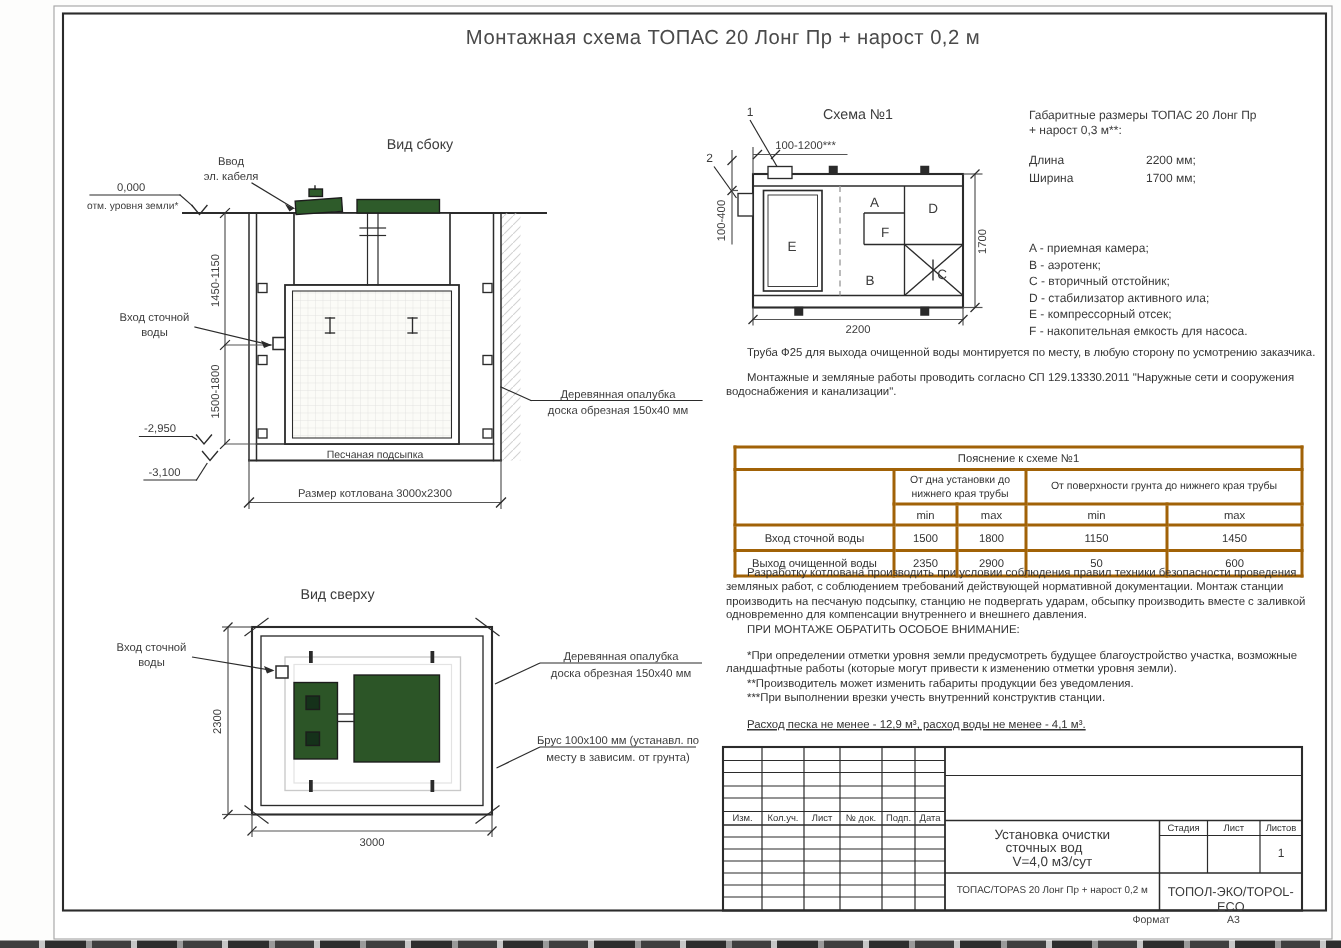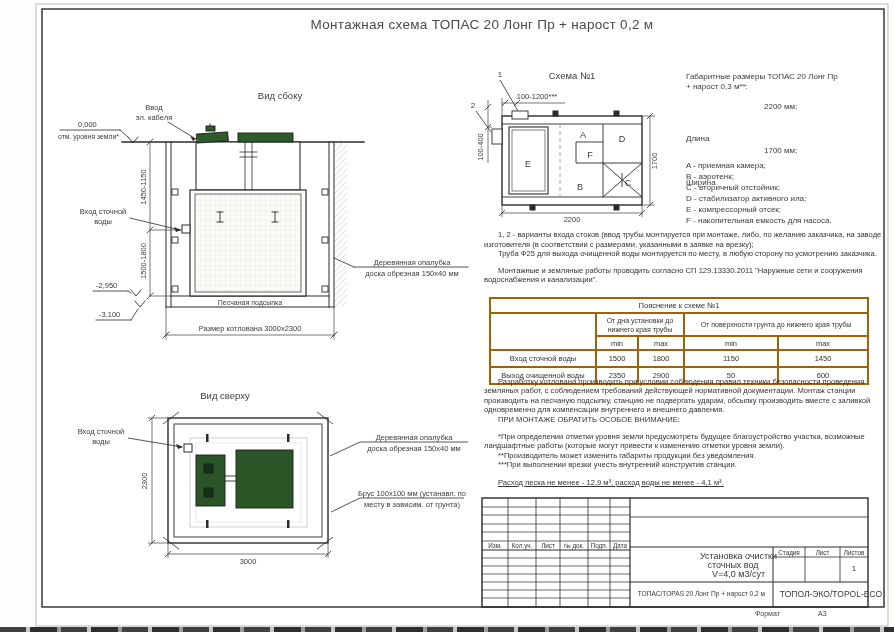--- a/index.html
+++ b/index.html
@@ -7,21 +7,21 @@
   #sheet{position:relative;width:894px;height:632px;}
   .abs{position:absolute;}
   .drawing-svg{position:absolute;left:0;top:0;}
   svg text{font-family:"Liberation Sans",sans-serif;fill:#3c3c3c;}
   .main-title{left:42px;top:17px;width:880px;text-align:center;font-size:13.5px;color:#4a4a4a;letter-spacing:0.3px;}
 
   
   .overall{left:686px;top:72px;width:202px;font-size:8px;line-height:10px;}
   .overall .gap{height:9px;}
   .dim-row{display:flex;line-height:11.5px;}
-  .dim-row .lbl{width:78px;margin-top:32px;}
+  .dim-row .lbl{width:78px;}
 
   
   .legend{left:686px;top:160px;width:210px;font-size:8px;line-height:11px;}
 
   
   .notes{left:484px;top:230px;width:402px;font-size:7.6px;line-height:9.5px;color:#333;}
   .notes p{margin:0;text-indent:14px;}
   .notes .sp{height:7px;}
 
   
@@ -35,21 +35,21 @@
 
   
   .attn{left:484px;top:377px;width:403px;font-size:7.6px;line-height:9.4px;color:#333;}
   .attn p{margin:0;text-indent:14px;}
   .attn .sp{height:8px;}
   .attn .consume{text-decoration:underline;}
 
   
   .tb-text{position:absolute;text-align:center;}
   .tb-h{font-size:6.3px;color:#333;}
-  .doc-title{font-size:9px;line-height:9.5px;color:#3a3a3a;padding-left:37px;}
+  .doc-title{font-size:9px;line-height:9.5px;color:#3a3a3a;}
   .fmt{font-size:7px;color:#444;}
 
   
   .artifact{left:0;top:627px;width:894px;height:5px;
     background:repeating-linear-gradient(90deg,#3f3f3f 0 26px,#c7c7c7 26px 30px,#2e2e2e 30px 57px,#9a9a9a 57px 61px);}
 </style>
 </head>
 <body>
 
 <div id="sheet">
@@ -377,21 +377,20 @@
   <div class="abs legend">
     <div>A - приемная камера;</div>
     <div>B - аэротенк;</div>
     <div>C - вторичный отстойник;</div>
     <div>D - стабилизатор активного ила;</div>
     <div>E - компрессорный отсек;</div>
     <div>F - накопительная емкость для насоса.</div>
   </div>
 
   <div class="abs notes">
-    <p>1, 2 - варианты входа  стоков (ввод трубы монтируется при монтаже, либо, по желанию заказчика, на заводе изготовителя (в соответствии с размерами, указанными в заявке на врезку);</p>
     <p>Труба Ф25 для выхода очищенной воды монтируется по месту, в любую сторону по усмотрению заказчика.</p>
     <div class="sp"></div>
     <p>Монтажные и земляные работы проводить согласно СП 129.13330.2011 "Наружные сети и сооружения водоснабжения и канализации".</p>
   </div>
 
   <div class="abs explain">
     <table class="xp">
       <colgroup>
           <col style="width:106px">
           <col style="width:42px">
@@ -455,20 +454,20 @@
     <span class="tb-text doc-title" style="left:632px;top:561px;width:128px;">сточных вод</span>
     <span class="tb-text doc-title" style="left:632px;top:570px;width:139px;">V=4,0 м3/сут</span>
 
     <span class="tb-text" style="left:632px;top:590px;width:139px;font-size:6.6px;">ТОПАС/TOPAS 20 Лонг Пр + нарост 0,2 м</span>
 
     <span class="tb-text tb-h" style="left:773px;top:549px;width:32px;">Стадия</span>
     <span class="tb-text tb-h" style="left:805px;top:549px;width:35px;">Лист</span>
     <span class="tb-text tb-h" style="left:840px;top:549px;width:28px;">Листов</span>
     <span class="tb-text" style="left:840px;top:564px;width:28px;font-size:8px;">1</span>
 
-    <span class="tb-text" style="left:775px;top:589px;width:112px;font-size:8.5px;text-align:center;">ТОПОЛ-ЭКО/TOPOL-ECO</span>
+    <span class="tb-text" style="left:775px;top:589px;width:91px;font-size:8.5px;text-align:center;">ТОПОЛ-ЭКО/TOPOL-ECO</span>
   </div>
 
   <span class="abs fmt" style="left:755px;top:610px;">Формат</span>
   <span class="abs fmt" style="left:818px;top:610px;">А3</span>
 
   <div class="abs artifact"></div>
 </div>
 
 </body></html>

